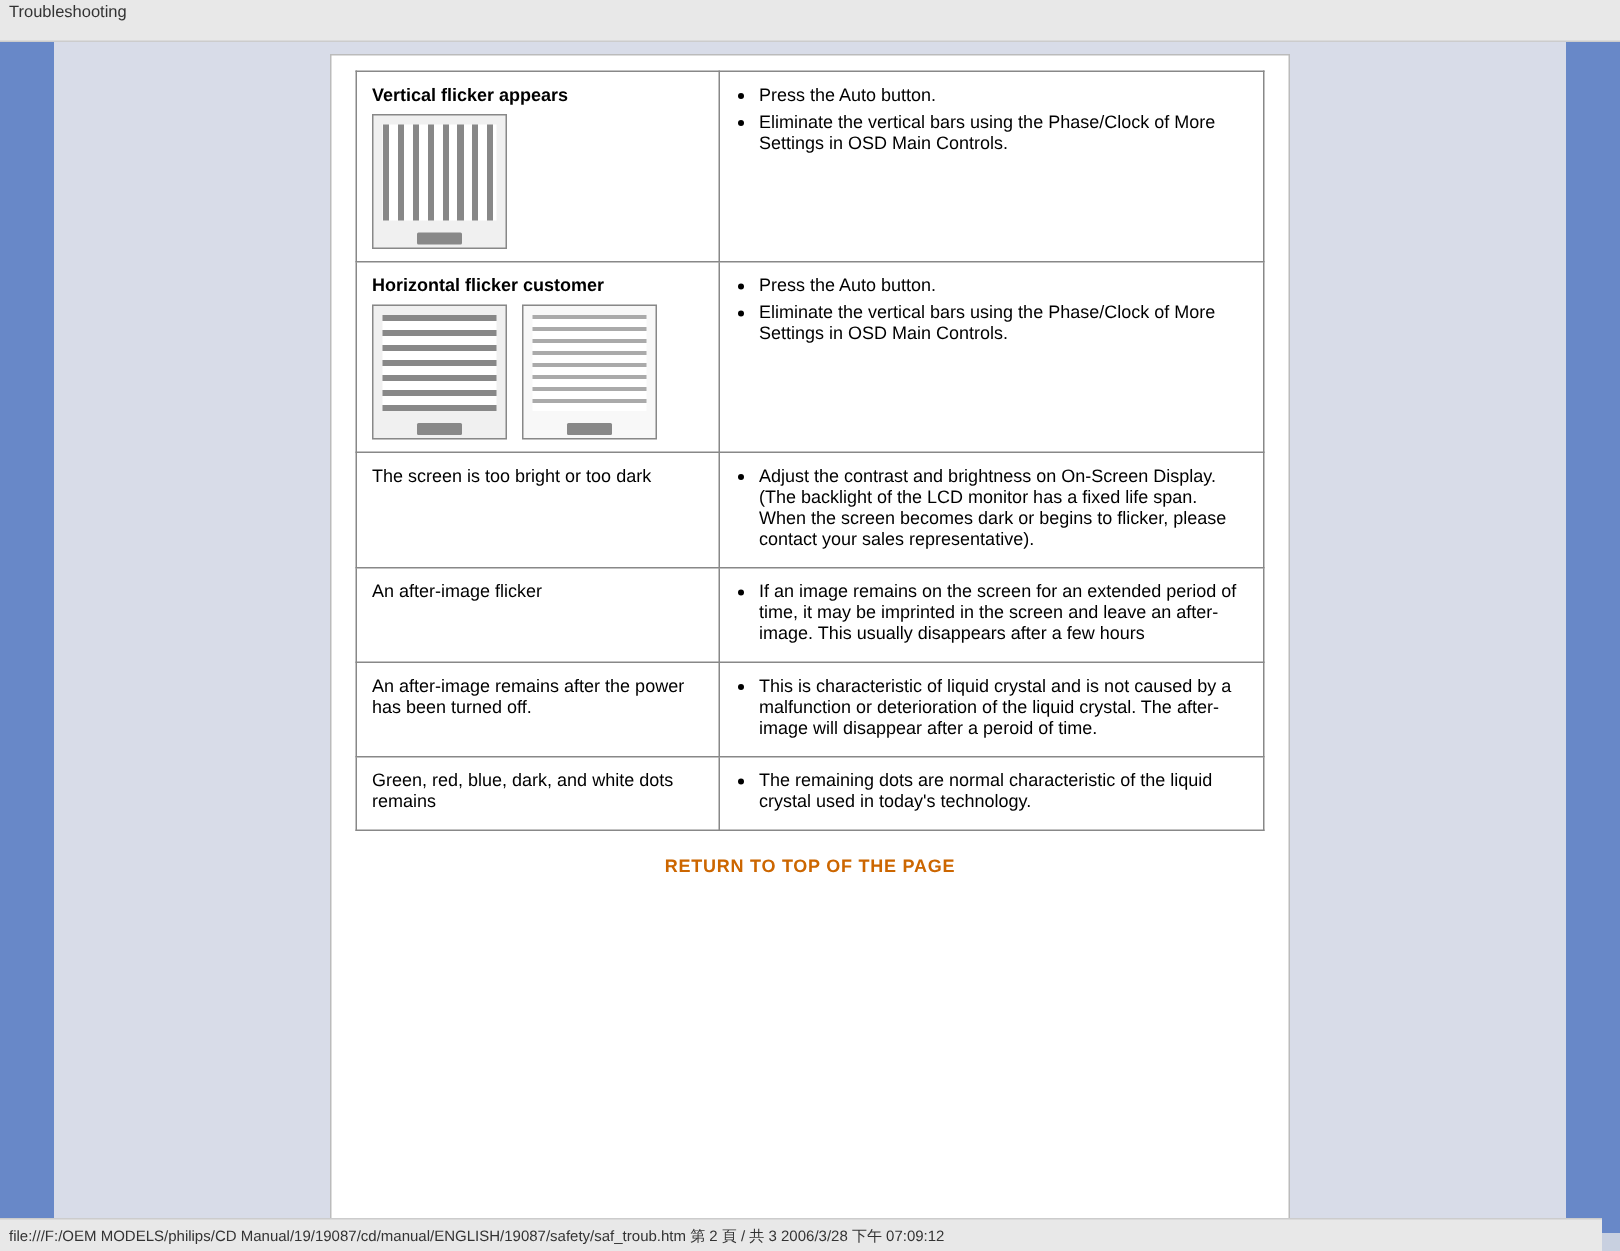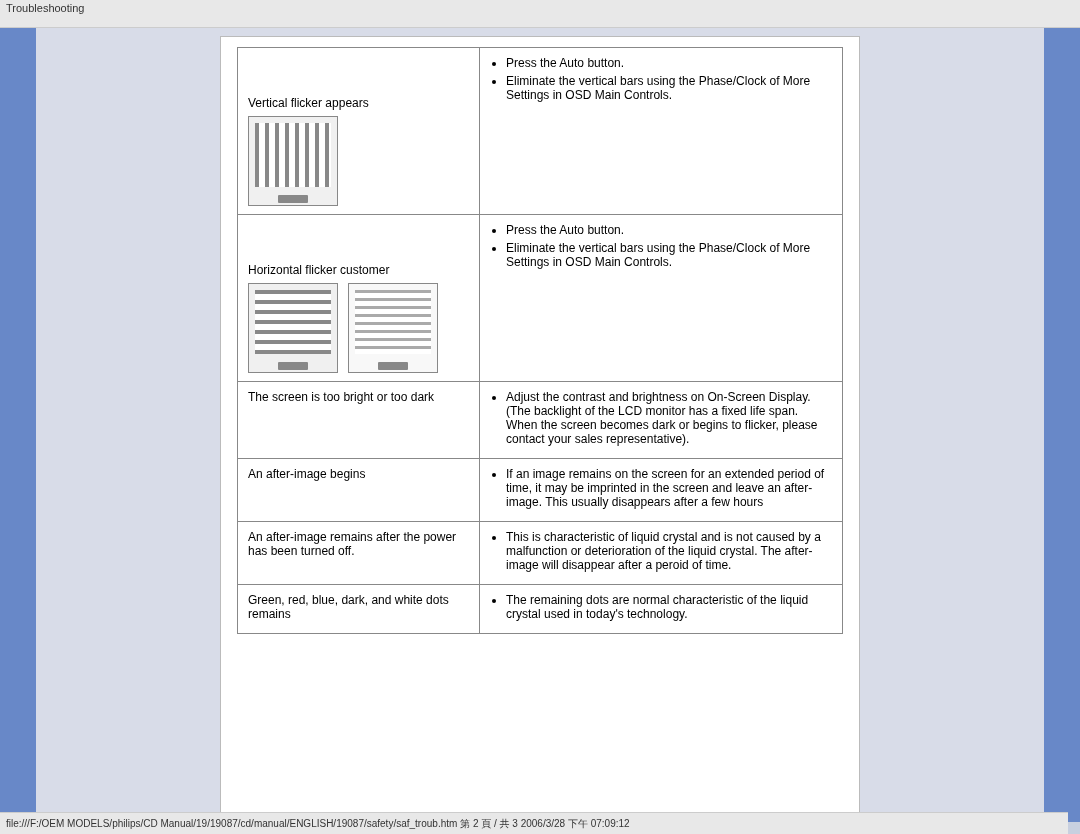--- a/index.html
+++ b/index.html
@@ -89,23 +89,22 @@
       margin-left: 16px;
       padding: 0;
     }
 
     .trouble-table li {
       margin-bottom: 4px;
       list-style-type: disc;
     }
 
     .section-title {
-      font-weight: normal;
+      font-weight: bold;
       margin-bottom: 6px;
-      margin-top: 40px;
     }
 
     
     .monitor-img {
       display: inline-block;
       border: 1px solid #888;
       background: #f0f0f0;
       position: relative;
       overflow: hidden;
     }
@@ -261,21 +260,21 @@
             </td>
             <td class="right-col">
               <ul>
                 <li>Adjust the contrast and brightness on On-Screen Display. (The backlight of the LCD monitor has a fixed life span. When the screen becomes dark or begins to flicker, please contact your sales representative).</li>
               </ul>
             </td>
           </tr>
 
           <tr>
             <td class="left-col">
-              <span>An after-image begins</span>
+              <span>An after-image flicker</span>
             </td>
             <td class="right-col">
               <ul>
                 <li>If an image remains on the screen for an extended period of time, it may be imprinted in the screen and leave an after-image. This usually disappears after a few hours</li>
               </ul>
             </td>
           </tr>
 
           <tr>
             <td class="left-col">
@@ -295,20 +294,23 @@
             <td class="right-col">
               <ul>
                 <li>The remaining dots are normal characteristic of the liquid crystal used in today's technology.</li>
               </ul>
             </td>
           </tr>
 
         </tbody>
       </table>
 
+      <div class="return-link">
+        <a href="#">RETURN TO TOP OF THE PAGE</a>
+      </div>
     </div>
   </div>
 
   <div class="right-sidebar"></div>
 </div>
 
 <div class="footer-bar">
   <span>file:///F:/OEM MODELS/philips/CD Manual/19/19087/cd/manual/ENGLISH/19087/safety/saf_troub.htm 第 2 頁 / 共 3 2006/3/28 下午 07:09:12</span>
 </div>
 

